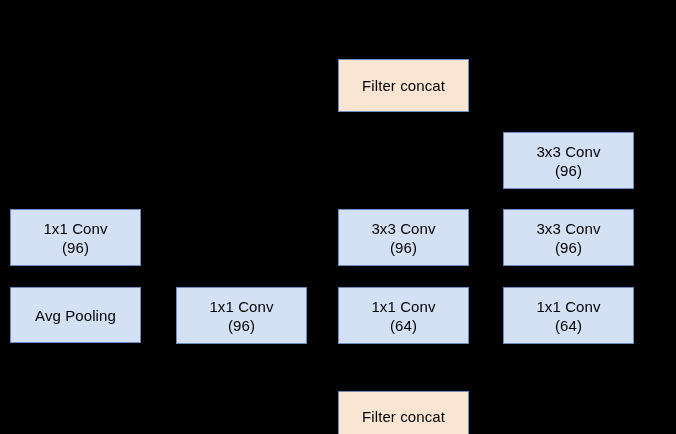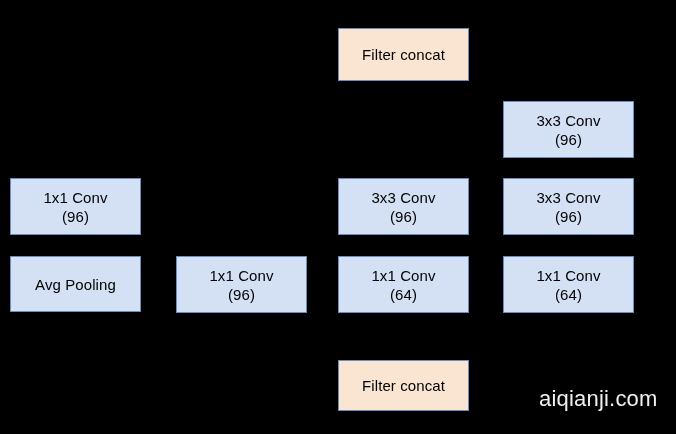--- a/index.html
+++ b/index.html
@@ -28,20 +28,21 @@
     border: 1px solid #6c8ebf;
     display: flex;
     flex-direction: column;
     align-items: center;
     justify-content: center;
     text-align: center;
     color: #000000;
     font-size: 15px;
     line-height: 19px;
     letter-spacing: 0.1px;
+    margin-top: 31px;
   }
   .node.conv {
     background: #d4e1f5;
     border-color: #6c8ebf;
   }
   .node.concat {
     background: #fae5d3;
     border-color: #6c8ebf;
   }
   .node .l1 { display: block; }
@@ -112,14 +113,13 @@
       <span class="l1">1x1 Conv</span>
       <span class="l2">(64)</span>
     </div>
     <div class="node conv" style="left: 503px; top: 256px; width: 131px; height: 57px; background: rgb(212, 225, 245); border-color: rgb(108, 142, 191);">
       <span class="l1">1x1 Conv</span>
       <span class="l2">(64)</span>
     </div>
     <div class="node concat" style="left: 338px; top: 360px; width: 131px; height: 51px; background: rgb(250, 229, 211); border-color: rgb(108, 142, 191);">
       <span class="l1">Filter concat</span>
     </div>
-    <div class="watermark" style="left: 539px; top: 386px; color: rgb(240, 240, 240);">aiqianji.com</div>
   </div>
 
 </body></html>

